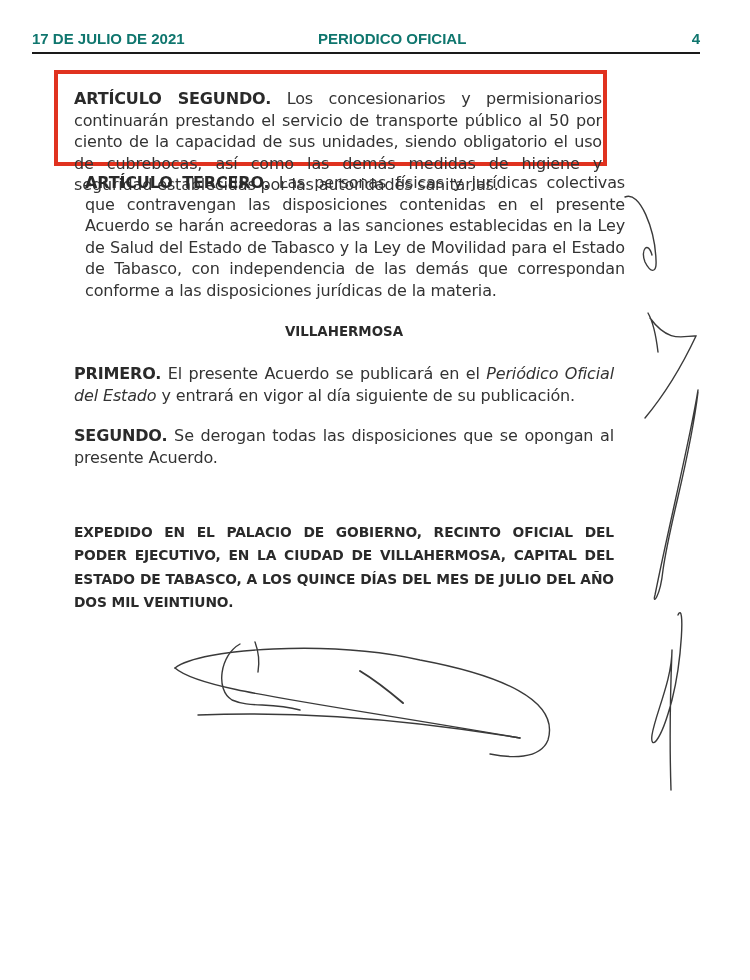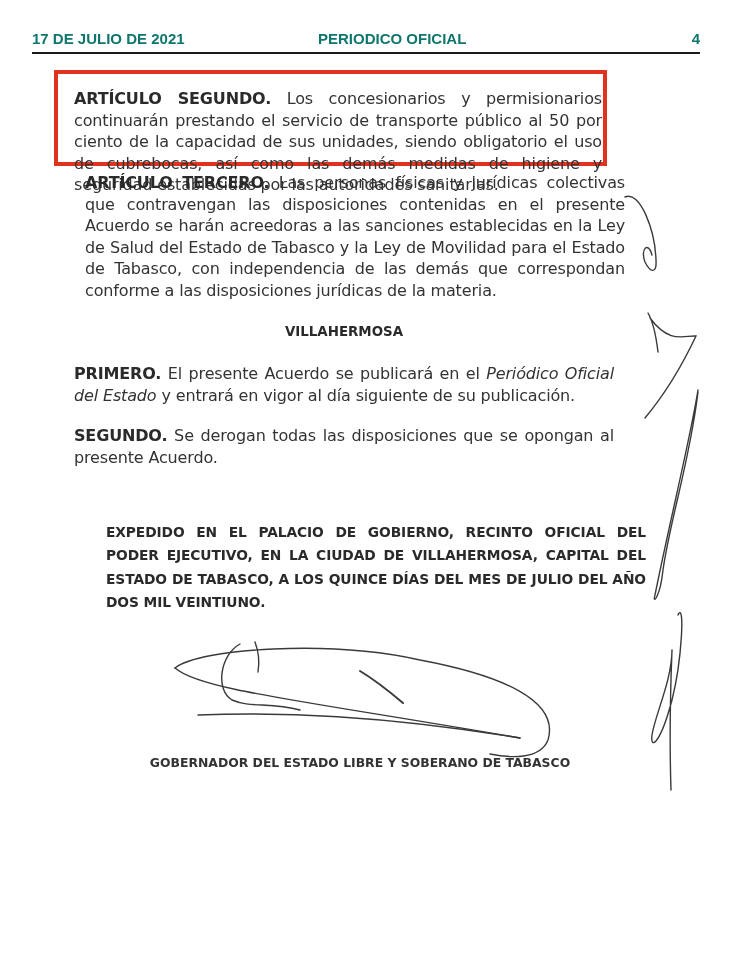--- a/index.html
+++ b/index.html
@@ -31,21 +31,20 @@
   .heading {
     position: absolute; left: 74px; width: 540px; top: 324px; text-align: center;
     font-weight: bold; font-size: 13.4px; color: #2a2a2a;
   }
   .p3 { top: 363px; }
   .p4 { top: 425px; }
   .expedido {
     position: absolute; left: 74px; width: 540px; top: 521px;
     font-weight: bold; font-size: 13.8px; line-height: 23.4px; text-align: justify; color: #2a2a2a;
     letter-spacing: -0.1px;
-    margin-left: 32px;
   }
   .sig-name {
     position: absolute; left: 130px; width: 460px; top: 753px; text-align: center;
     font-weight: bold; font-size: 12.4px; line-height: 20px; color: #333;
   }
   svg.sig { position: absolute; left: 0; top: 0; pointer-events: none; }
 </style>
 </head>
 <body>
 
@@ -80,14 +79,13 @@
     <path d="M360 671 C375 680 390 692 403 703" stroke-width="2"></path>
 
     <path d="M625 197 C640 190 655 230 656 260 C657 275 650 272 645 262 C640 250 648 240 652 255"></path>
     <path d="M648 313 C652 320 656 335 658 352 M650 318 C670 345 685 335 696 336 C680 370 660 400 645 418"></path>
     <path d="M698 390 C690 440 670 520 655 595 C652 605 660 598 663 570 C670 520 690 460 698 392"></path>
     <path d="M678 615 C685 600 682 660 672 700 C660 745 650 750 652 735 C655 715 672 680 672 650 M672 650 C670 700 670 760 671 790"></path>
   </g>
 </svg>
 
 <div class="sig-name">
-  <div>GOBERNADOR DEL ESTADO LIBRE Y SOBERANO DE TABASCO</div>
 </div>
 
 </body></html>

